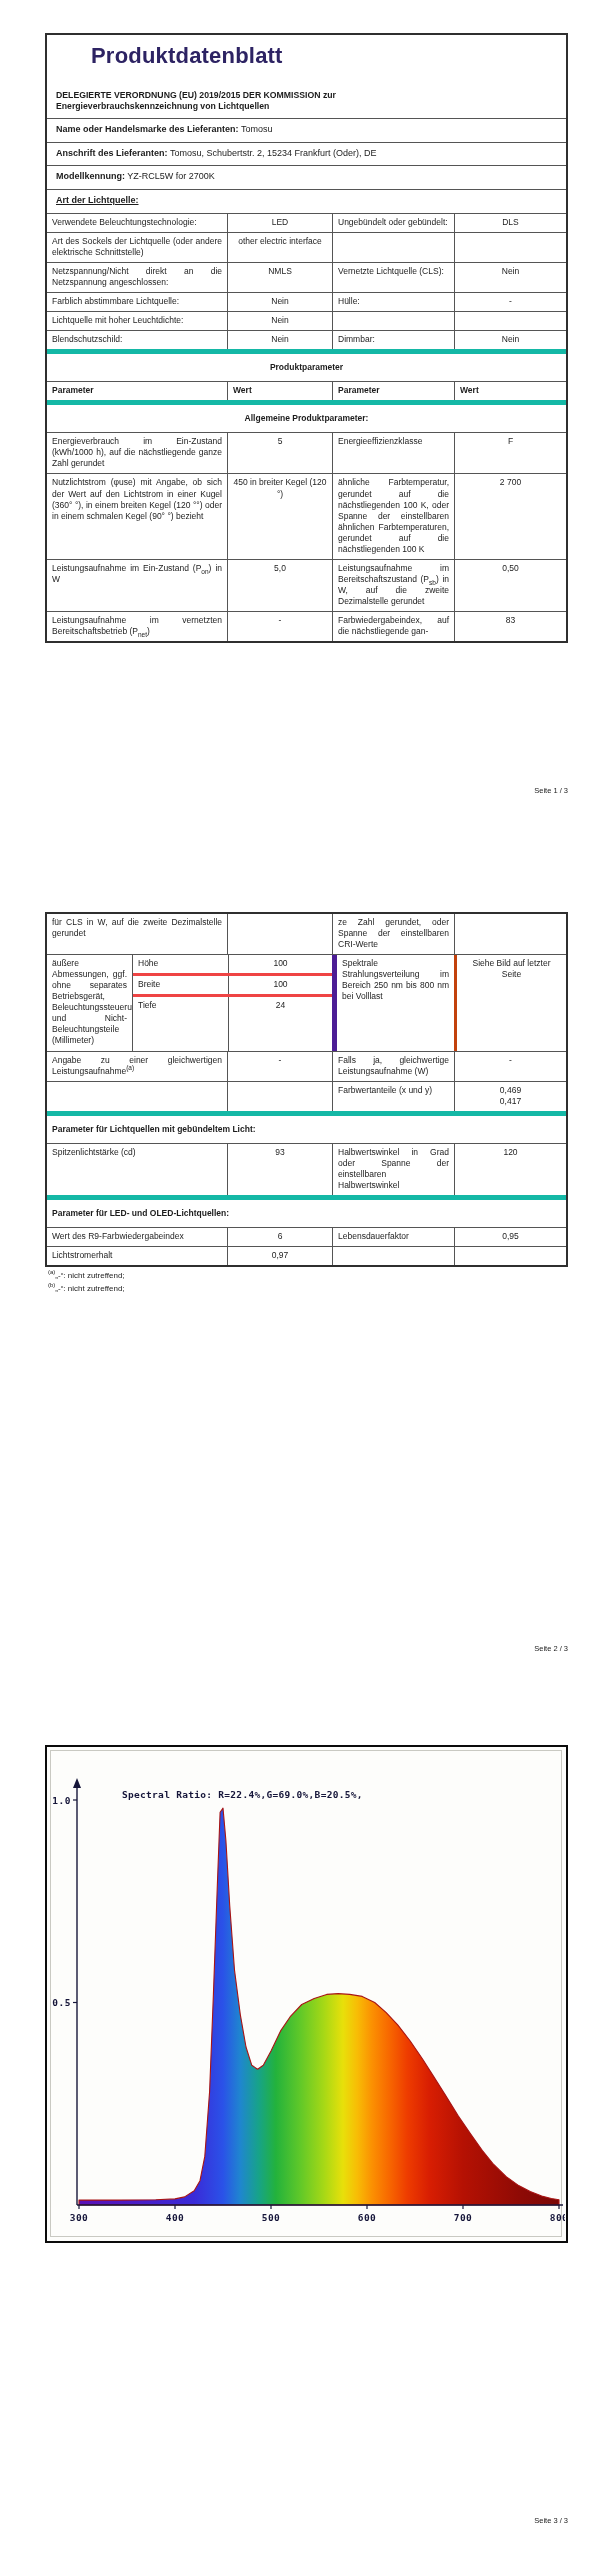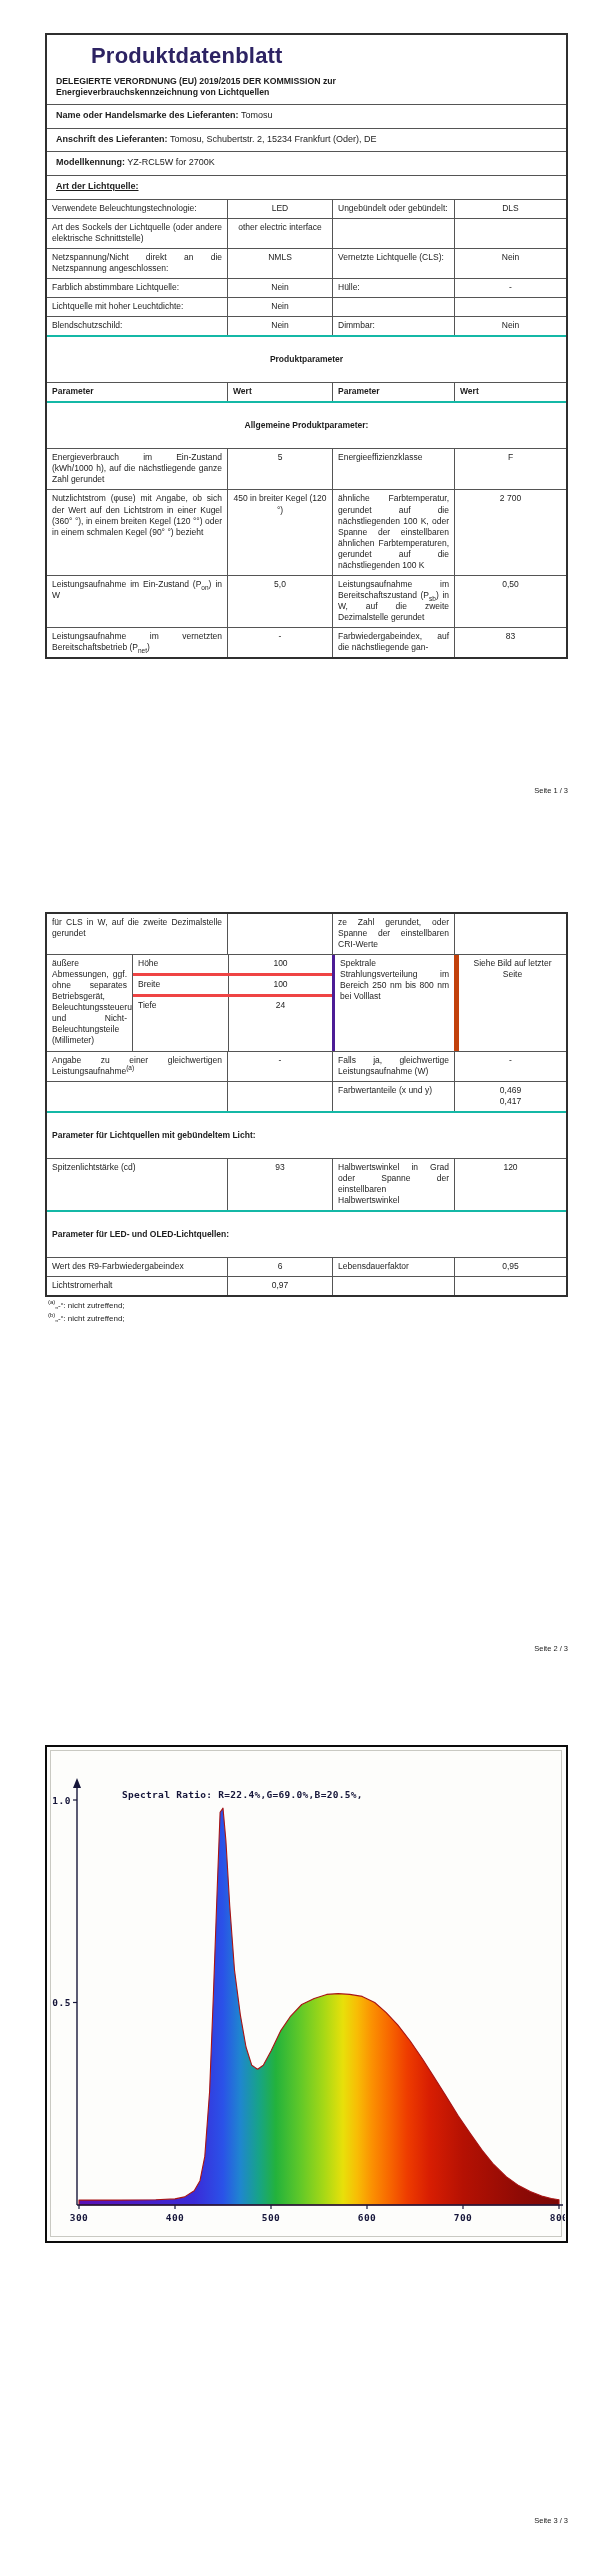--- a/index.html
+++ b/index.html
@@ -11,43 +11,43 @@
   
   .ptable { left:45px; width:523px; border:2px solid #2f2f2f; box-sizing:border-box;
             font-size:8.5px; line-height:1.3; background:#fff; }
   .trow { display:grid; grid-template-columns:180px 105px 122px 112px; border-top:1px solid #555; }
   .trow.first { border-top:none; }
   .cell { padding:3px 5px 4px 5px; box-sizing:border-box; overflow:hidden; }
   .cell.bl { border-left:1px solid #555; }
   .param { text-align:justify; }
   .val { text-align:center; }
   .b { font-weight:bold; }
-  .hdrrow { border-top:2px solid #14b8a6; font-weight:bold; padding:17px 5px; }
+  .hdrrow { border-top:5px solid #14b8a6; font-weight:bold; padding:8px 5px; }
   .center { text-align:center; }
 
   .title-block { padding:7px 9px 5px 9px; }
   .doc-title { font-size:22px; font-weight:bold; color:#2d2363; letter-spacing:.2px;margin-left:35px; }
-  .reg { font-weight:bold; font-size:8.7px; margin-top:5px; max-width:340px; line-height:1.35; }
+  .reg { font-weight:bold; font-size:8.7px; margin-top:19px; max-width:340px; line-height:1.35; }
 
   .info-row { border-top:1px solid #555; padding:5px 9px 6px 9px; font-size:9px; }
   .info-label { font-weight:bold; }
   .art-row { border-top:1px solid #555; padding:5px 9px 6px 9px; font-size:9px; font-weight:bold;text-decoration:underline; }
 
   sub,sup { font-size:6.5px; line-height:0; }
 
   
   .dimrow { display:flex; border-top:1px solid #555; align-items:stretch; }
   .dim-label { flex:0 0 85px; }
   .dim-mid { flex:0 0 200px; border-left:1px solid #555; display:flex; flex-direction:column; box-sizing:border-box; }
   .dim-sub { display:flex; flex:0 0 auto; }
   .dim-sub + .dim-sub { border-top:3px solid #ef4444; }
   .dim-name { flex:0 0 95px; padding:3px 5px 4px 5px; box-sizing:border-box; }
   .dim-val { flex:1; text-align:center; padding:3px 5px 4px 5px; box-sizing:border-box; border-left:1px solid #555; }
-  .dim-p2 { flex:0 0 122px; border-left:3px solid #4c1d95; }
-  .dim-v2 { flex:0 0 112px; border-left:5px solid #c2410c; }
+  .dim-p2 { flex:0 0 122px; border-left:5px solid #4c1d95; }
+  .dim-v2 { flex:0 0 112px; border-left:3px solid #c2410c; }
 
   .footnote { font-size:8px; margin:4px 0 0 3px; }
   .footnote sup { font-size:6px; }
 
   .pagefooter { font-size:7.5px; color:#222; }
 
   
   #chart-box { left:45px; top:1745px; width:523px; height:498px; border:2.5px solid #0b0b0b;
                box-sizing:border-box; background:#fdfdfb; }
   #chart-inner { position:absolute; left:0; top:0; width:100%; height:100%; }

